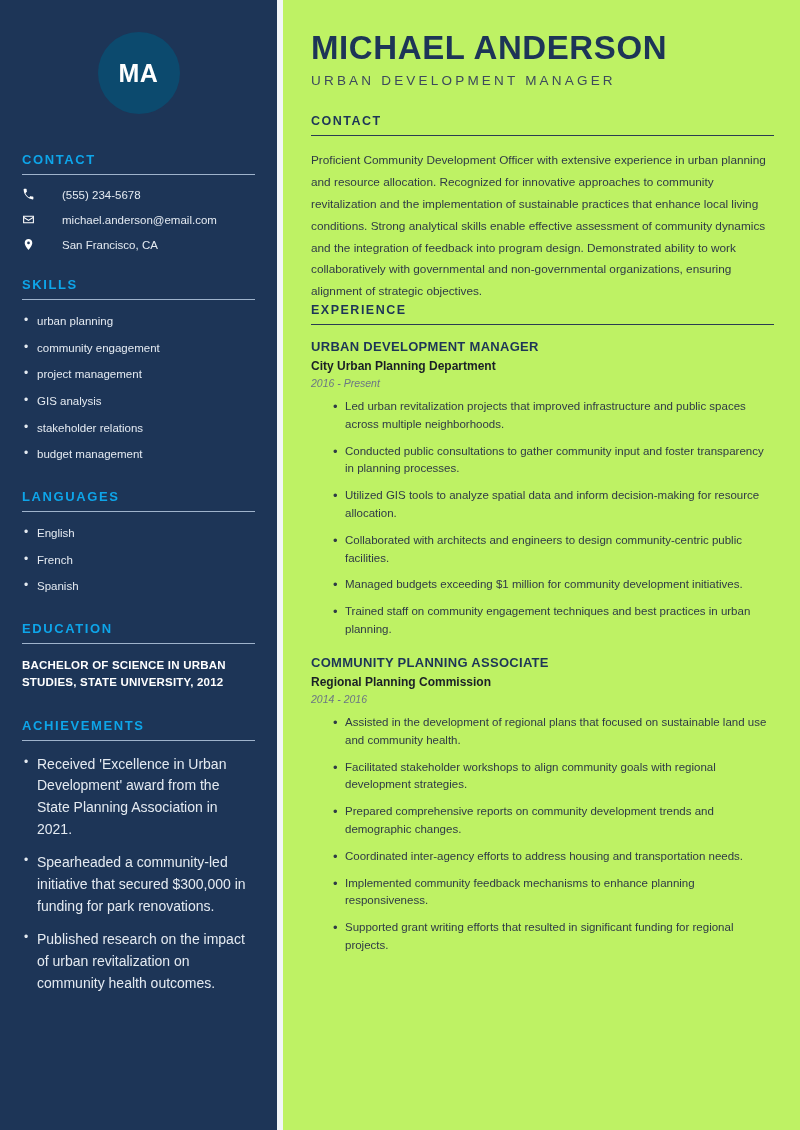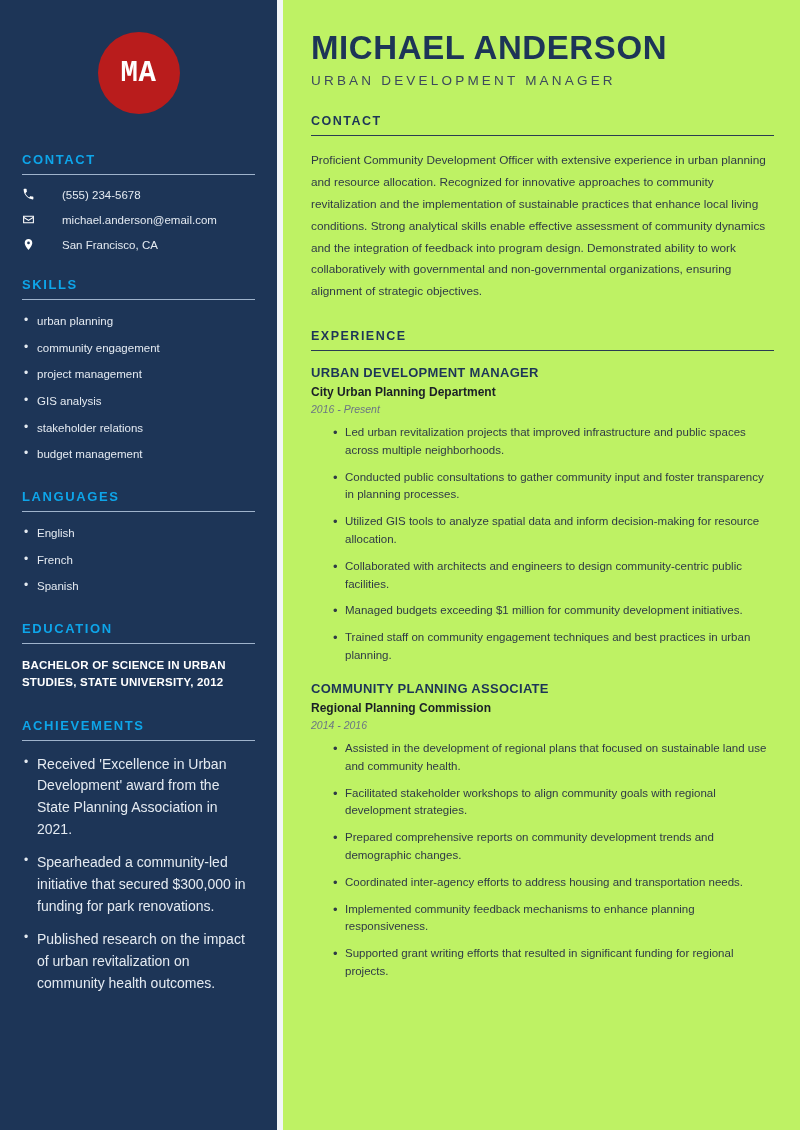--- a/index.html
+++ b/index.html
@@ -32,29 +32,28 @@
   .avatar-wrap {
     display: flex;
     justify-content: center;
     padding-top: 32px;
     padding-bottom: 38px;
   }
   .avatar {
     width: 82px;
     height: 82px;
     border-radius: 50%;
-    background: #b91c1c;
+    background: #0c4a6e;
     display: flex;
     align-items: center;
     justify-content: center;
     color: #ffffff;
-    font-size: 29px;
+    font-size: 25px;
     font-weight: bold;
     letter-spacing: 0.5px;
-    font-family: Liberation Mono, monospace;
   }
 
   .side-section { margin-bottom: 26px; }
 
   .side-heading {
     font-size: 13px;
     font-weight: bold;
     letter-spacing: 1.6px;
     color: #0ea5e9;
     padding-bottom: 7px;
@@ -161,21 +160,20 @@
   .main-rule {
     height: 1px;
     background: #2a3b52;
     margin-bottom: 14px;
   }
 
   .profile-text {
     font-size: 11.8px;
     color: #2f3a46;
     line-height: 1.85;
-    margin-bottom: 26px;
   }
 
   .exp-entry { margin-bottom: 16px; }
   .exp-role {
     font-size: 13px;
     font-weight: bold;
     color: #1d3557;
     letter-spacing: 0.3px;
     margin-bottom: 5px;
   }

